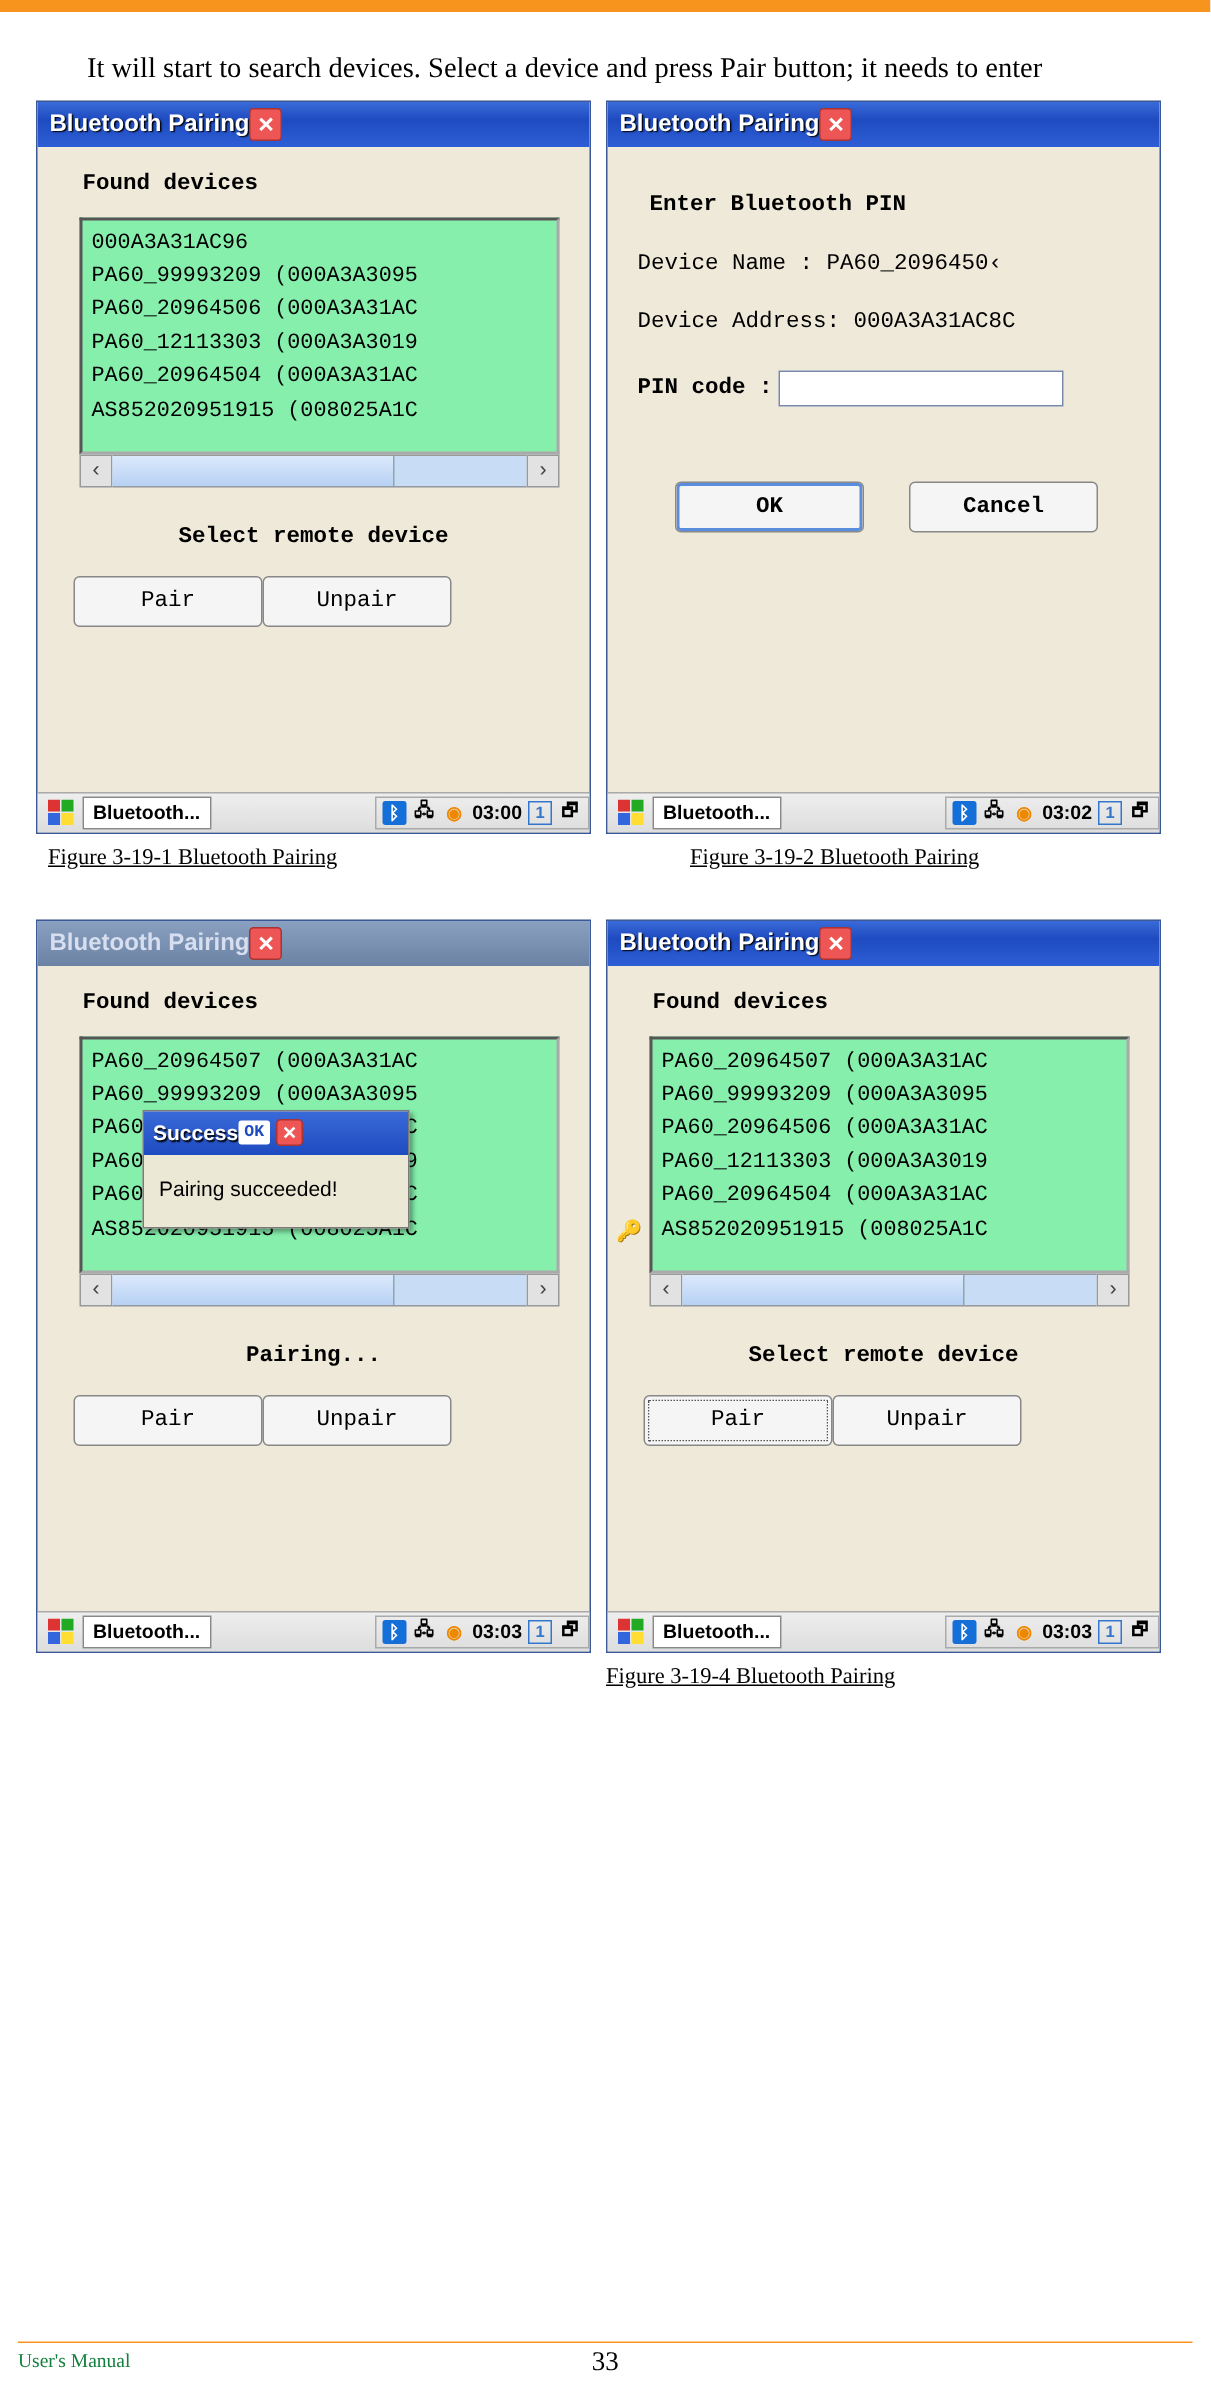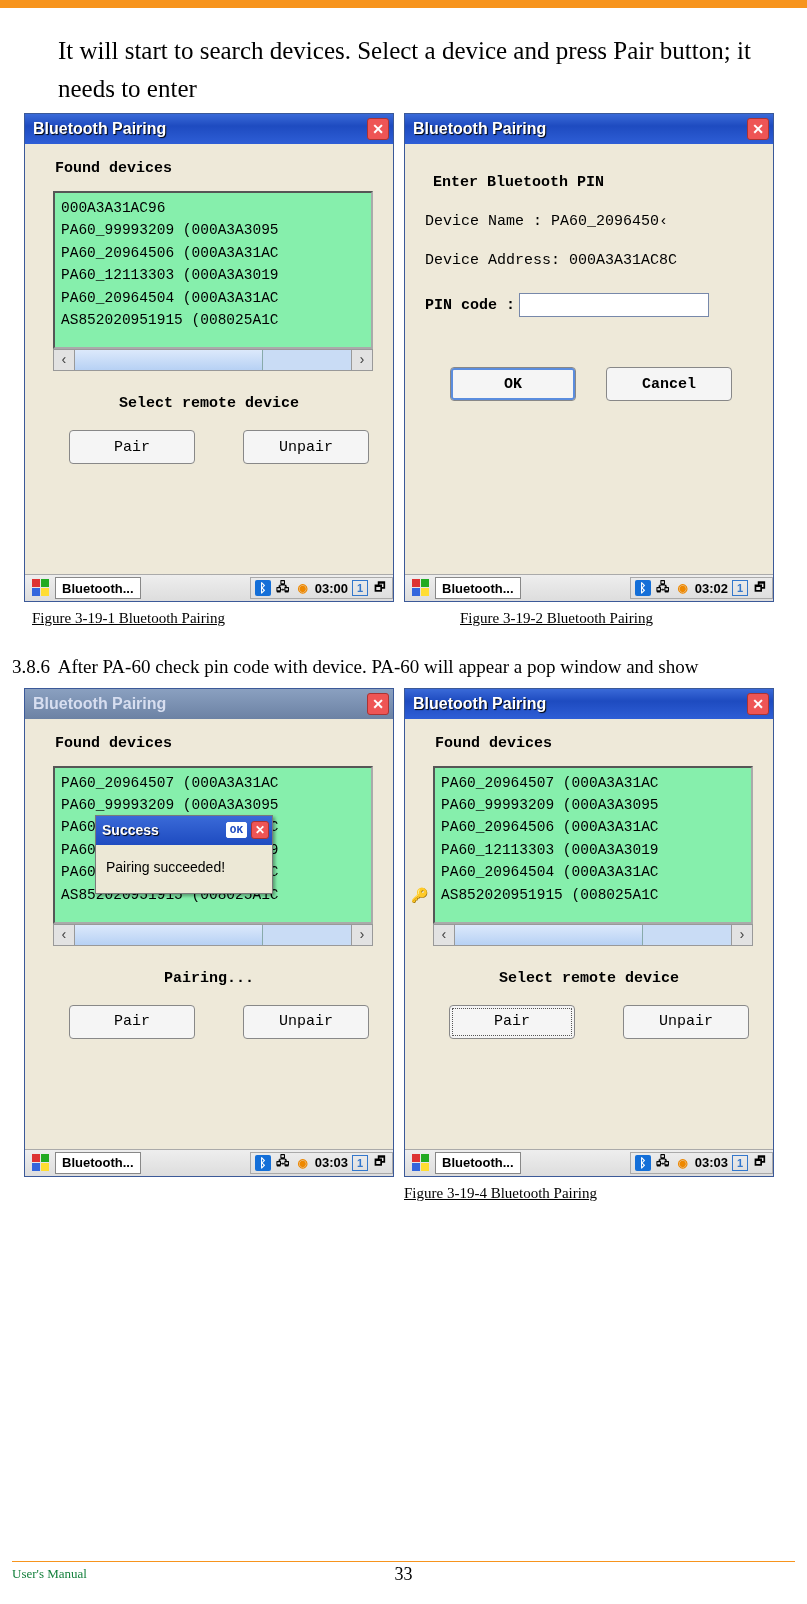--- a/index.html
+++ b/index.html
@@ -24,41 +24,41 @@
     line-height: 1.5;
     margin-left: 0;
     margin-bottom: 6px;
   }
   .section-num {
     display: inline-block;
     width: 42px;
   }
   .section-body {
     margin-left: 46px;
-    font-size: 25px;
+    font-size: 19px;
     line-height: 1.5;
   }
   .figures-row {
     display: flex;
     gap: 10px;
     margin: 6px 0 6px 12px;
   }
   .fig-col { display: flex; flex-direction: column; }
   .window {
     width: 370px;
     border: 1px solid #3b5998;
     background: #eee9d9;
     font-family: "Bitstream Vera Sans Mono","Courier New",monospace;
     position: relative;
     overflow: hidden;
   }
   .titlebar {
     height: 30px;
     background: linear-gradient(#3a6ad8,#1e4bc0 40%,#2e5ed6);
-    display: flex; align-items: center; justify-content: space-between;
+    display: flex; align-items: center; 
     padding: 0 4px 0 8px;
   }
   .titlebar.inactive {
     background: linear-gradient(#8aa0c0,#6c82a4);
   }
   .titlebar .title {
     color: #fff; font-weight: bold; font-size: 16px;
     text-shadow: 1px 1px 1px #000;
     font-family: Arial, sans-serif;
   }
@@ -110,22 +110,22 @@
     position:absolute; left:0; top:0; height:100%; width:68%;
     background: linear-gradient(#dce9fb,#b7d1f4);
     border-right:1px solid #8aa;
   }
   .mid-label {
     text-align:center; font-size: 15px; font-weight: bold;
     margin-top: 24px;
     font-family: "Bitstream Vera Sans Mono","Courier New",monospace;
   }
   .btn-row {
-    display:flex; justify-content: flex-end;
-    margin-top: 18px; padding: 0 16px; gap: 48px;
+    display:flex; justify-content: flex-start;
+    margin-top: 18px; padding: 0 16px;
   }
   .xp-btn {
     width: 126px; height: 34px;
     background: #f5f5f5;
     border: 1px solid #888; border-radius: 4px;
     font-family: "Bitstream Vera Sans Mono","Courier New",monospace;
     font-size: 15px;
     display:flex; align-items:center; justify-content:center;
   }
   .xp-btn.focused { box-shadow: 0 0 0 2px #5b8dde inset; }
@@ -318,24 +318,20 @@
             <span class="tray-ico" style="border:1px solid #37c;color:#37c;font-size:11px;">1</span>
             <span class="tray-ico">🗗</span>
           </div>
         </div>
       </div>
       <div class="fig-caption" style="margin-left:56px">Figure 3-19-2 Bluetooth Pairing</div>
     </div>
   </div>
 
   <div style="height:20px"></div>
-  <div class="section-text">
-    <span class="section-num">3.8.6</span>
-    <span>After PA-60 check pin code with device. PA-60 will appear a pop window and show</span>
-  </div>
 
   <div class="figures-row">
 
     <div class="fig-col">
       <div class="window">
         <div class="titlebar inactive">
           <span class="title">Bluetooth Pairing</span>
           <div class="close-btn">✕</div>
         </div>
         <div class="win-body">

